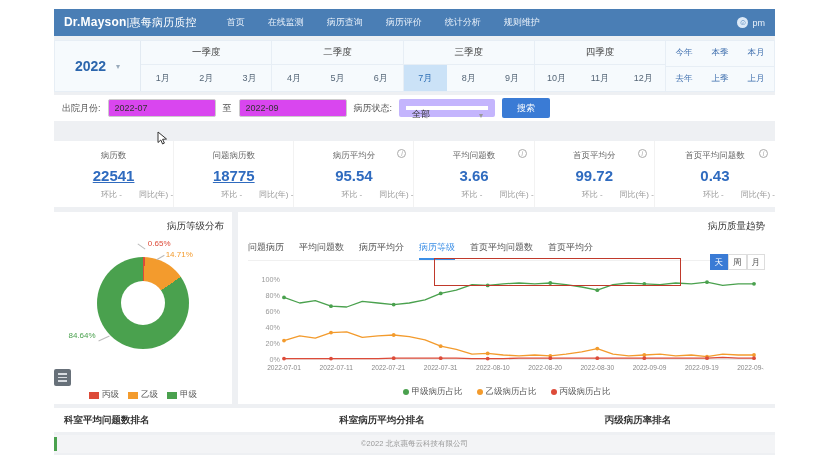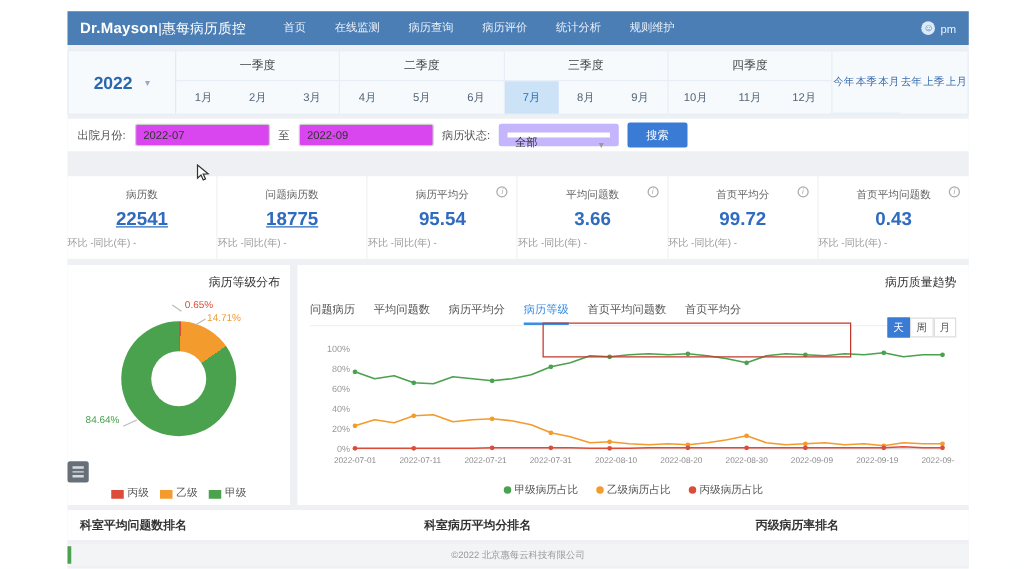--- a/index.html
+++ b/index.html
@@ -25,21 +25,21 @@
   .caret { font-size:8px; color:#9ab; }
   .dp-main { flex:1; display:flex; flex-direction:column; }
   .q-row { display:flex; height:24px; border-bottom:1px solid #e7eef5; }
   .q-cell { flex:1; display:flex; align-items:center; justify-content:center; font-size:9.5px; color:#444;
     border-right:1px solid #e7eef5; cursor:pointer; }
   .m-row { display:flex; flex:1; }
   .m-group { flex:1; display:flex; border-right:1px solid #e7eef5; }
   .m-cell { flex:1; display:flex; align-items:center; justify-content:center; font-size:9px; color:#567;
     cursor:pointer; }
   .m-cell.selected { background:#cbe2f7; color:#2e6fb5; }
-  .dp-short { width:108px; display:flex; flex-direction:row; }
+  .dp-short { width:108px; display:flex; flex-direction:column; }
   .s-row { flex:1; display:flex; }
   .s-row:first-child { border-bottom:1px solid #e7eef5; }
   .s-cell { flex:1; display:flex; align-items:center; justify-content:center; font-size:8.5px; color:#3f6fae;
     cursor:pointer; }
 
   
   .filter-row { display:flex; align-items:center; gap:7px; background:#fff; margin-top:3px; height:26px; padding:0 8px; }
   .f-label { font-size:9px; color:#555; }
   .f-input { width:108px; height:18px; border:1px solid #ccc; border-radius:2px; font-size:9px; color:#333;
     padding:0 6px; background:#d946ef; font-family:"Liberation Sans",sans-serif; }
@@ -51,21 +51,21 @@
 
   
   .stats-panel { display:grid; grid-template-columns:repeat(6,1fr); background:#fff; margin-top:20px; height:66px; }
   .stat-card { position:relative; text-align:center; padding-top:9px; border-right:1px solid #f2f2f2; }
   .stat-card:last-child { border-right:none; }
   .stat-label { font-size:8.5px; color:#666; }
   .info-ic { position:absolute; right:7px; top:8px; width:9px; height:9px; border:1px solid #aaa; border-radius:50%;
     color:#aaa; font-size:6.5px; line-height:8px; text-align:center; font-style:italic; cursor:pointer; }
   .stat-value { font-size:15px; font-weight:bold; color:#2f6bbf; margin-top:5px;text-align:center; }
   .stat-value.link { text-decoration:underline; cursor:pointer; }
-  .stat-sub { font-size:8px; color:#999; margin-top:5px; display:flex; justify-content:flex-start; gap:0; }
+  .stat-sub { font-size:8px; color:#999; margin-top:5px; display:flex; justify-content:flex-end; gap:17px; }
 
   
   .charts-row { display:flex; gap:6px; margin-top:5px; }
   .panel { background:#fff; }
   .donut-panel { width:178px; height:192px; padding:8px; }
   .panel-title { font-size:9.5px; color:#333;text-align:right; }
   .donut-wrap { position:relative; height:150px; }
   #donut { position:absolute; left:50%; top:24px; transform:translateX(-50%); width:92px; height:92px;
     border-radius:50%; }
   #donut::after { content:""; position:absolute; left:26%; top:26%; width:48%; height:48%; background:#fff;

